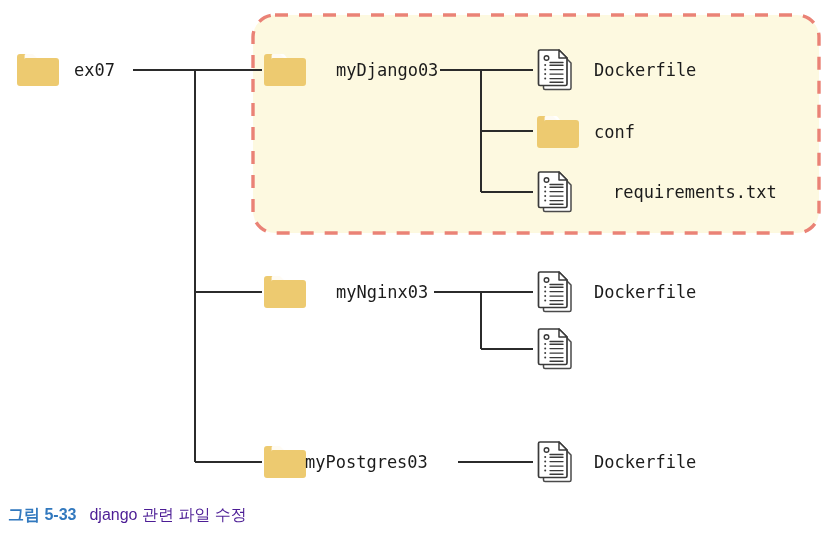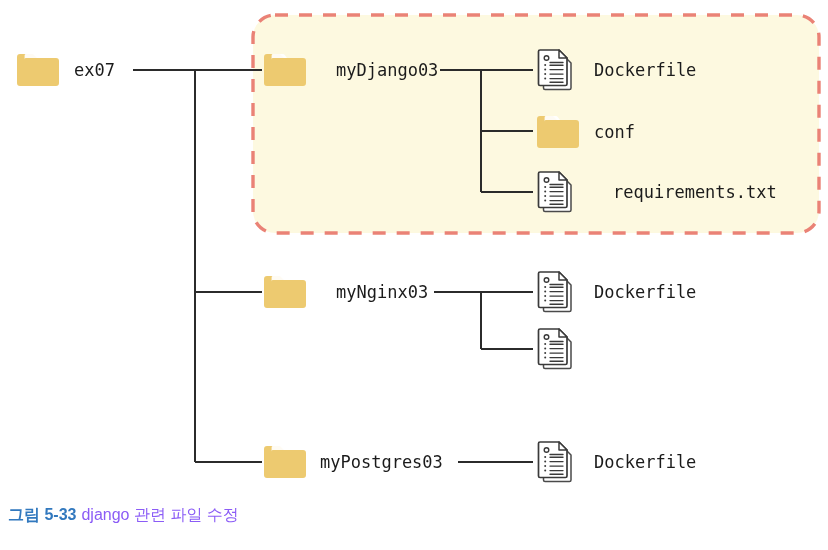--- a/index.html
+++ b/index.html
@@ -48,24 +48,24 @@
     top: 505px;
     font-family: "Liberation Sans", sans-serif;
     font-size: 16px;
     color: #2c2c2c;
     white-space: nowrap;
     line-height: 1.2;
   }
   #caption .cap-num {
     color: #3178be;
     font-weight: bold;
-    margin-right: 5px;
+    margin-right: 13px;
   }
   #caption .cap-text {
-    color: #8b5cf6;
+    color: #4c1d95;
   }
 </style>
 </head>
 <body>
 
 <div id="diagram-root">
 
   <svg id="canvas" viewBox="0 0 828 550">
     <defs>
 
@@ -152,21 +152,21 @@
 
   <div class="node-label" style="left:594px; top:124px;">conf</div>
 
   <div class="node-label" style="left:594px; top:184px;margin-left:19px;">requirements.txt</div>
 
   <div class="node-label" style="left:336px; top:284px;">myNginx03</div>
 
   <div class="node-label" style="left:594px; top:284px;">Dockerfile</div>
 
 
-  <div class="node-label" style="left:320px; top:454px;">myPostgres03</div>
+  <div class="node-label" style="left:305px; top:454px;">myPostgres03</div>
 
   <div class="node-label" style="left:594px; top:454px;">Dockerfile</div>
 
   <div id="caption">
     <span class="cap-num">그림 5-33</span><span class="cap-text">django 관련 파일 수정</span>
   </div>
 
 </div>
 
 </body></html>

